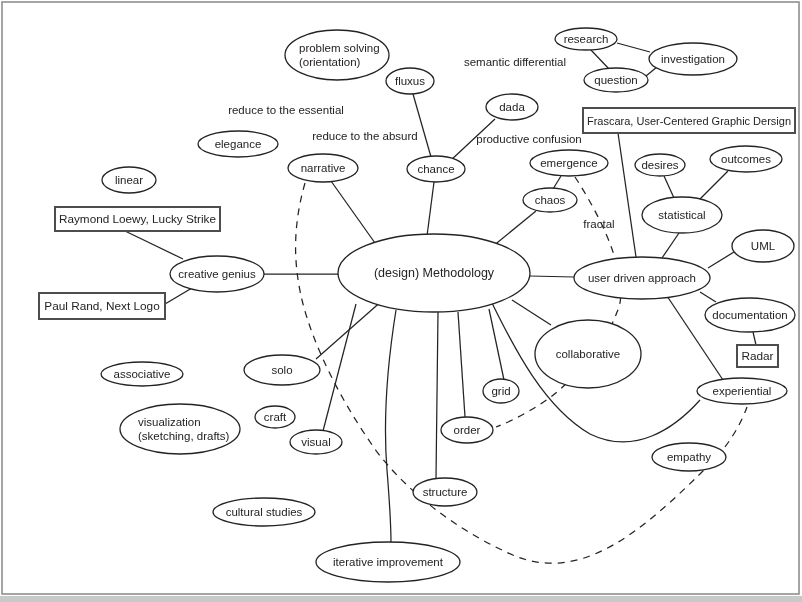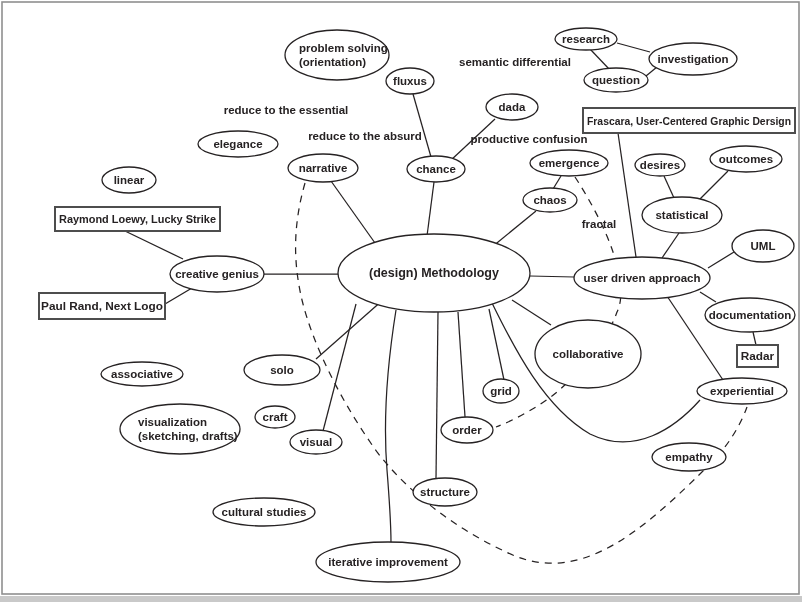--- a/index.html
+++ b/index.html
@@ -1,17 +1,17 @@
 <!DOCTYPE html>
 <html><head>
 <meta charset="utf-8">
 <style>
   html,body{margin:0;padding:0;background:#ffffff;}
   body{width:802px;height:602px;overflow:hidden;font-family:"Liberation Sans",sans-serif;}
-  #stage{position:relative;width:802px;height:602px;font-weight:bold;}
+  #stage{position:relative;width:802px;height:602px;}
   svg{display:block;}
   svg text{font-family:"Liberation Sans",sans-serif;}
   g[data-interactable="true"]{cursor:default;}
 </style>
 </head>
 <body>
 
 <div id="stage" data-interactable="false">
   <svg id="map" data-interactable="false" width="802" height="602" viewBox="0 0 802 602" xmlns="http://www.w3.org/2000/svg">
       <rect x="2" y="2" width="797" height="592" fill="#ffffff" stroke="#8f8f8f" stroke-width="1.6" data-interactable="false"></rect>

